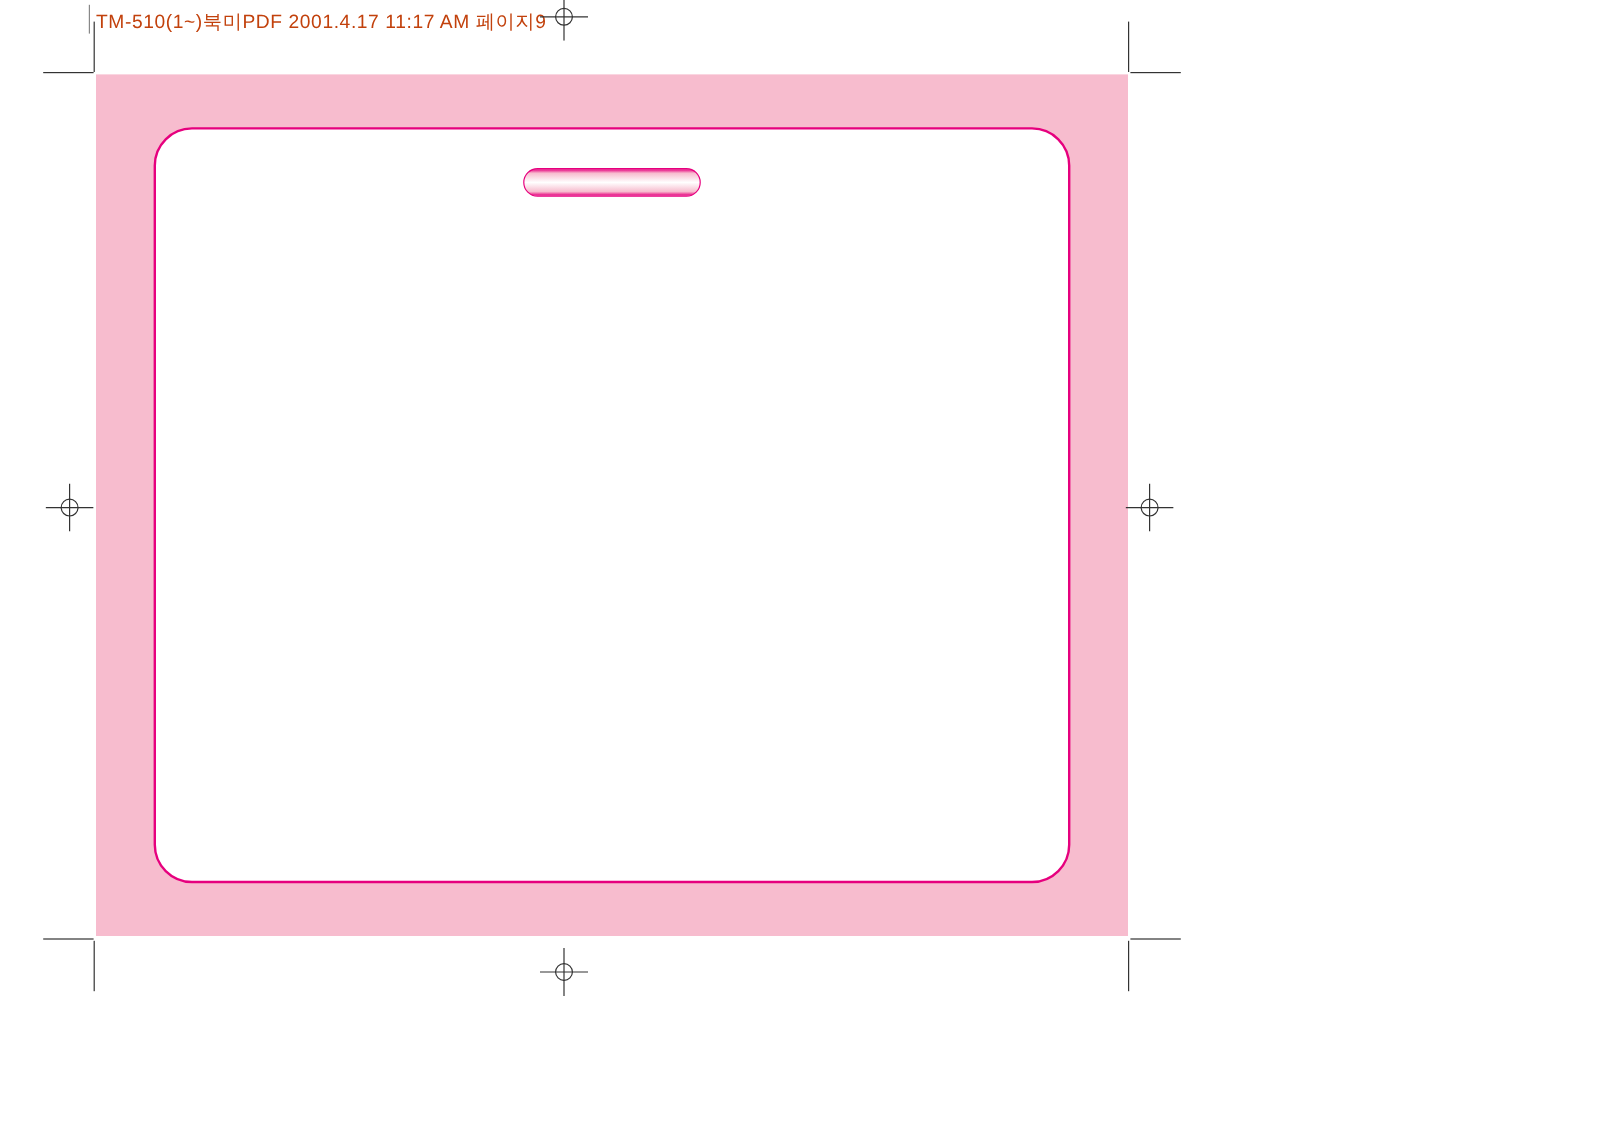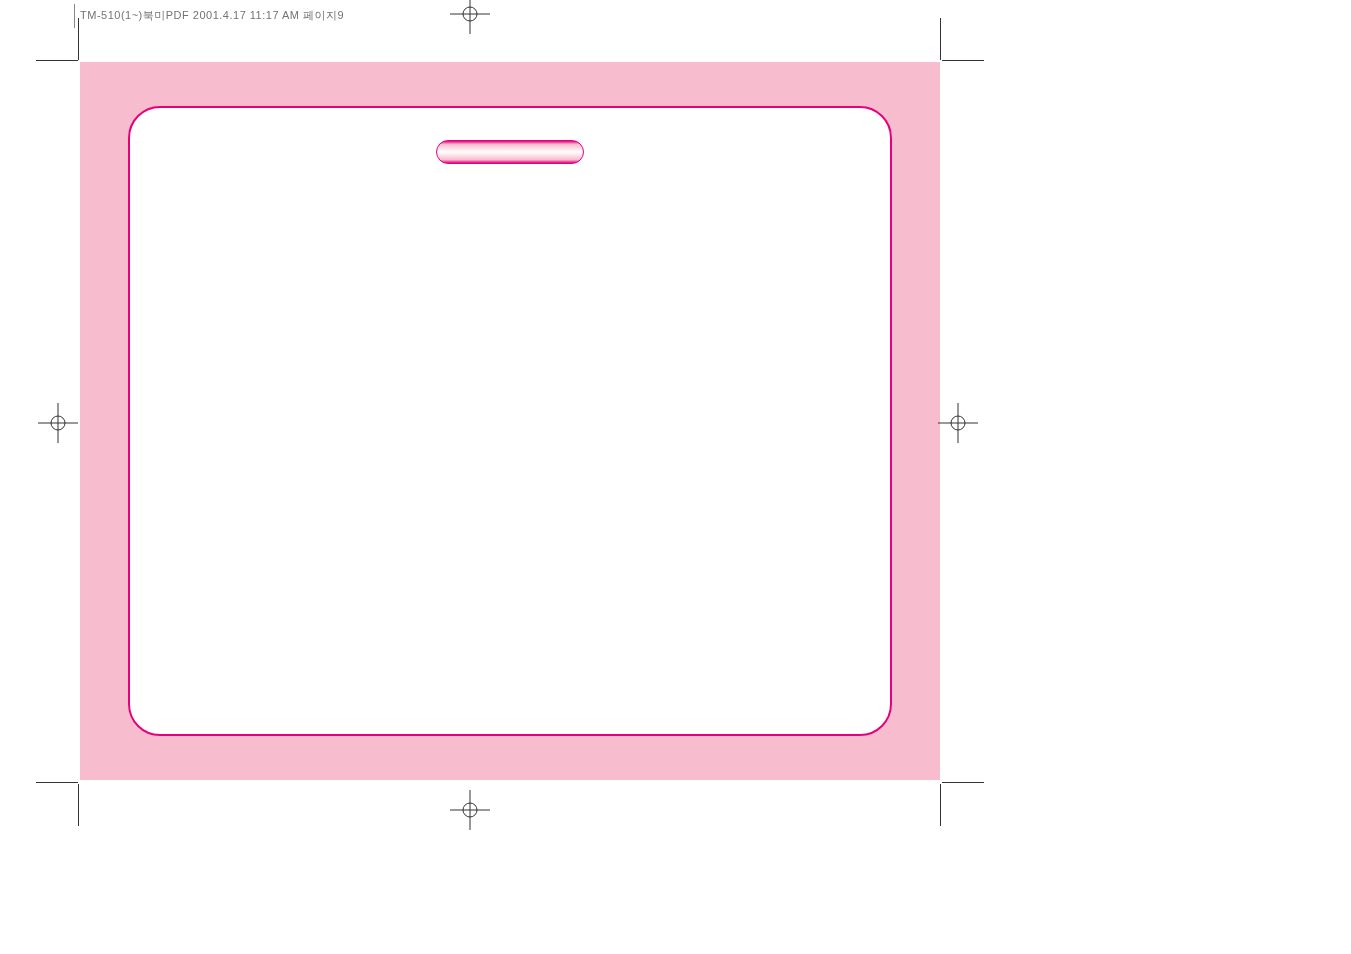--- a/index.html
+++ b/index.html
@@ -11,22 +11,22 @@
       width: 1351px;
       height: 954px;
       background: #ffffff;
       position: relative;
       font-family: Arial, sans-serif;
     }
     .header-text {
       position: absolute;
       top: 8px;
       left: 80px;
-      font-size: 11px;
-      color: #737373;
+      font-size: 16px;
+      color: #c2410c;
       letter-spacing: 0.5px;
     }
     .header-line {
       position: absolute;
       top: 4px;
       left: 74px;
       width: 1px;
       height: 24px;
       background: #888;
     }

